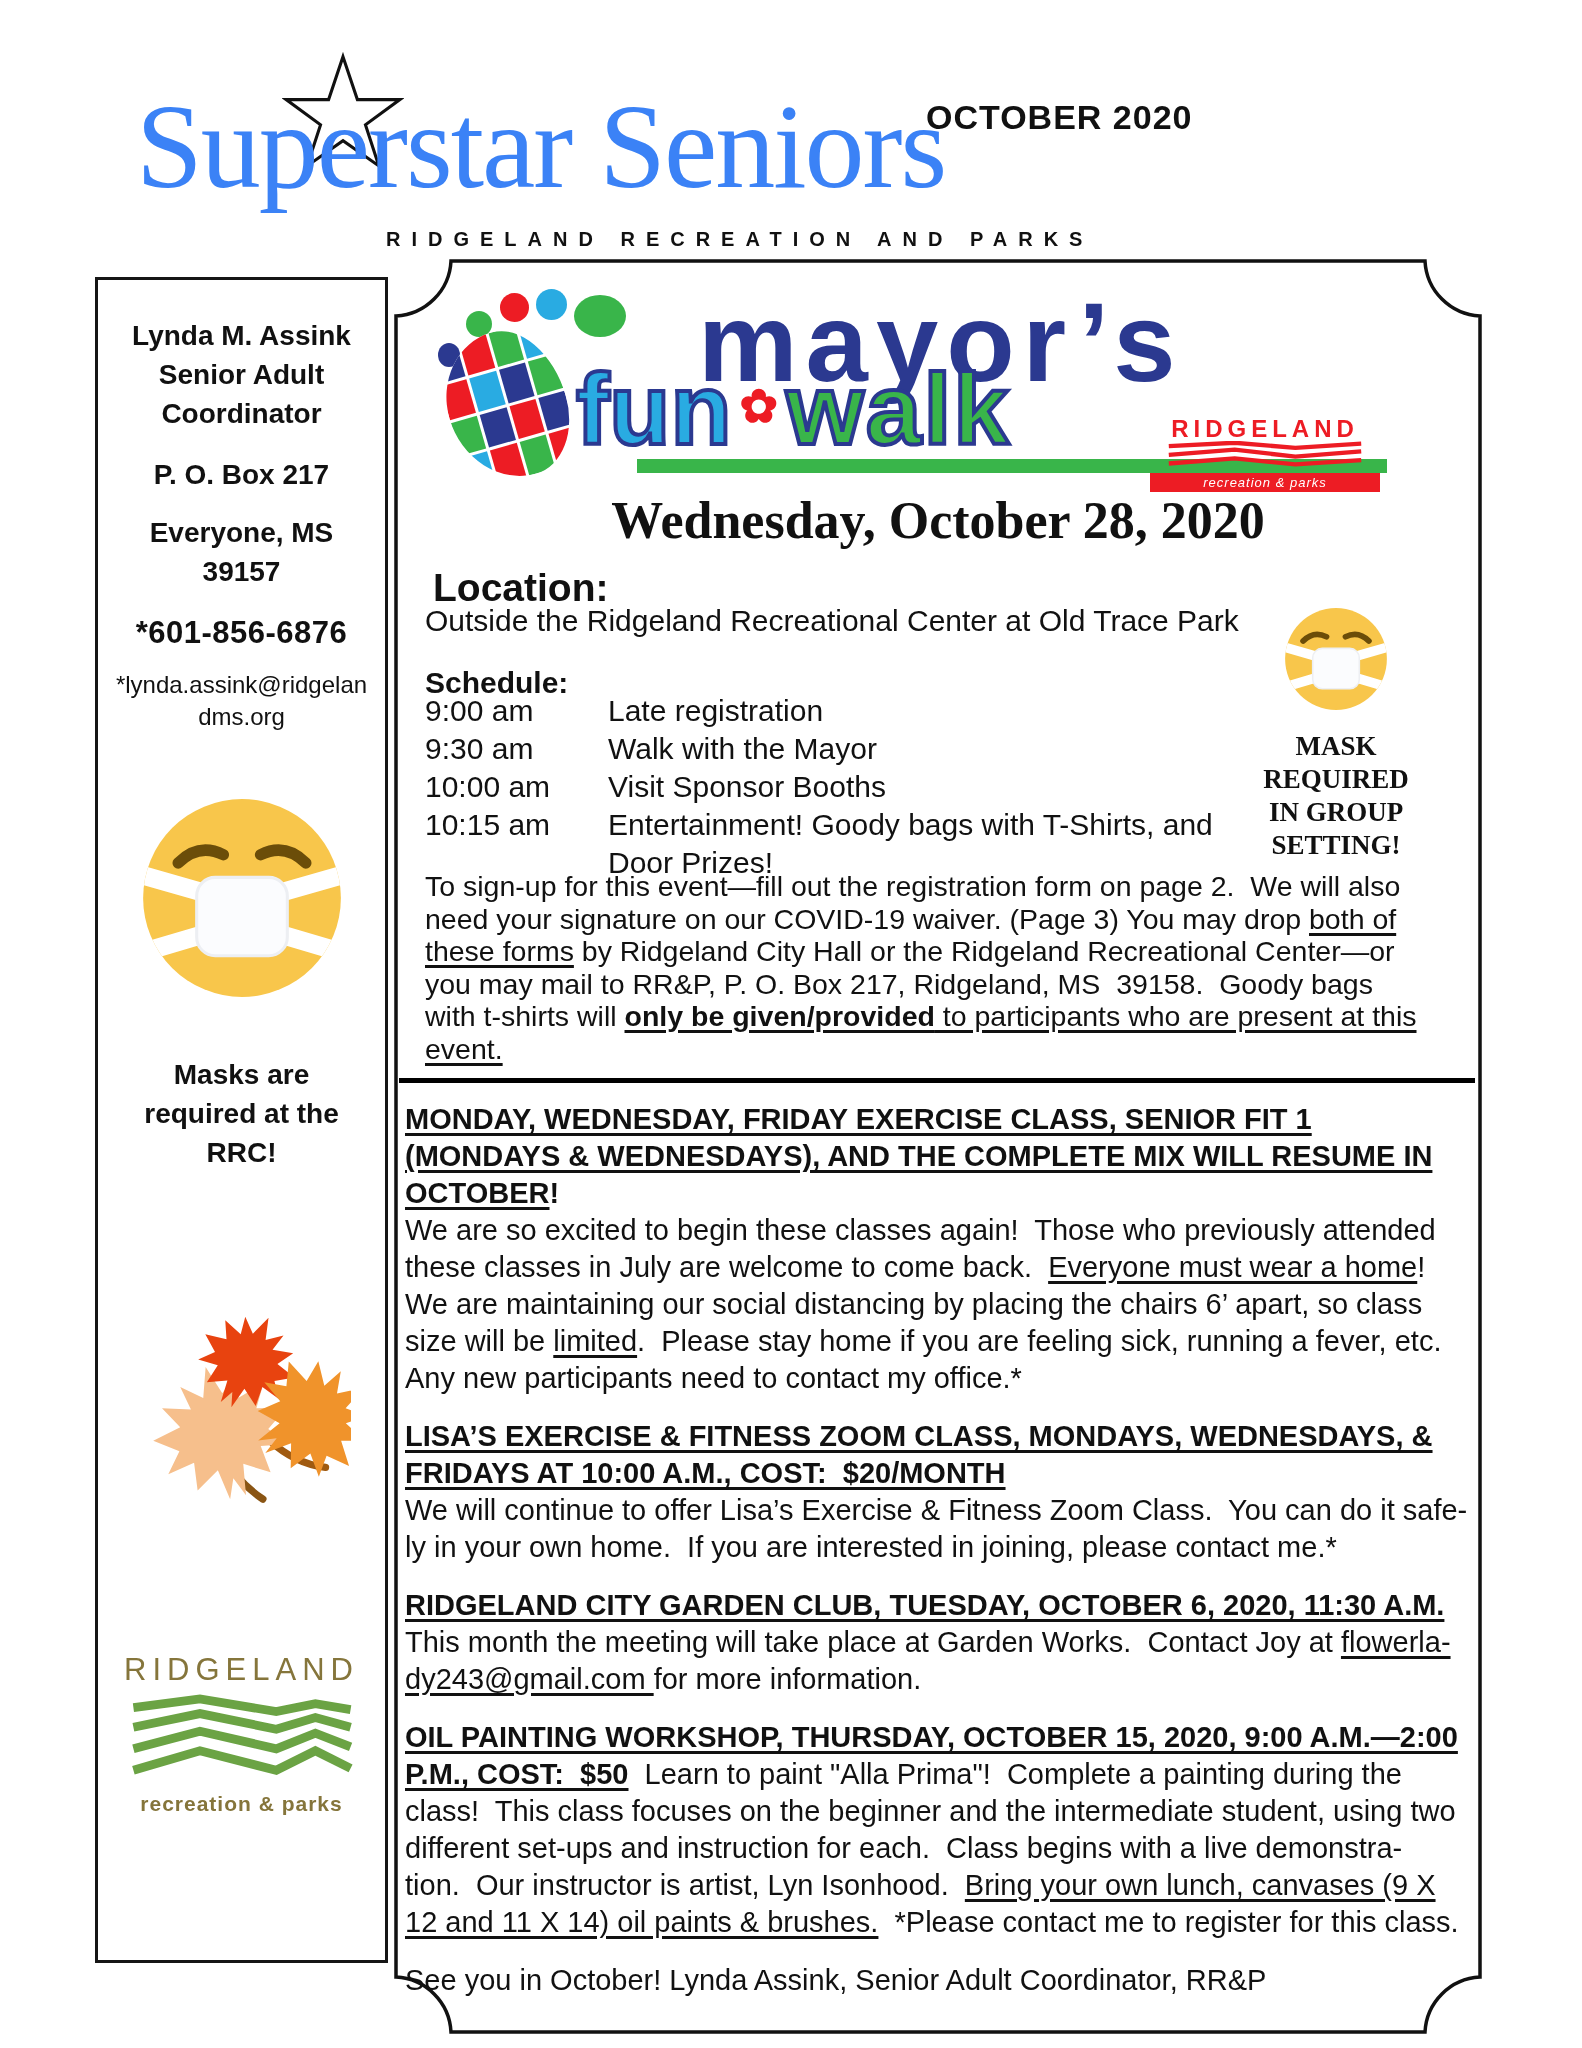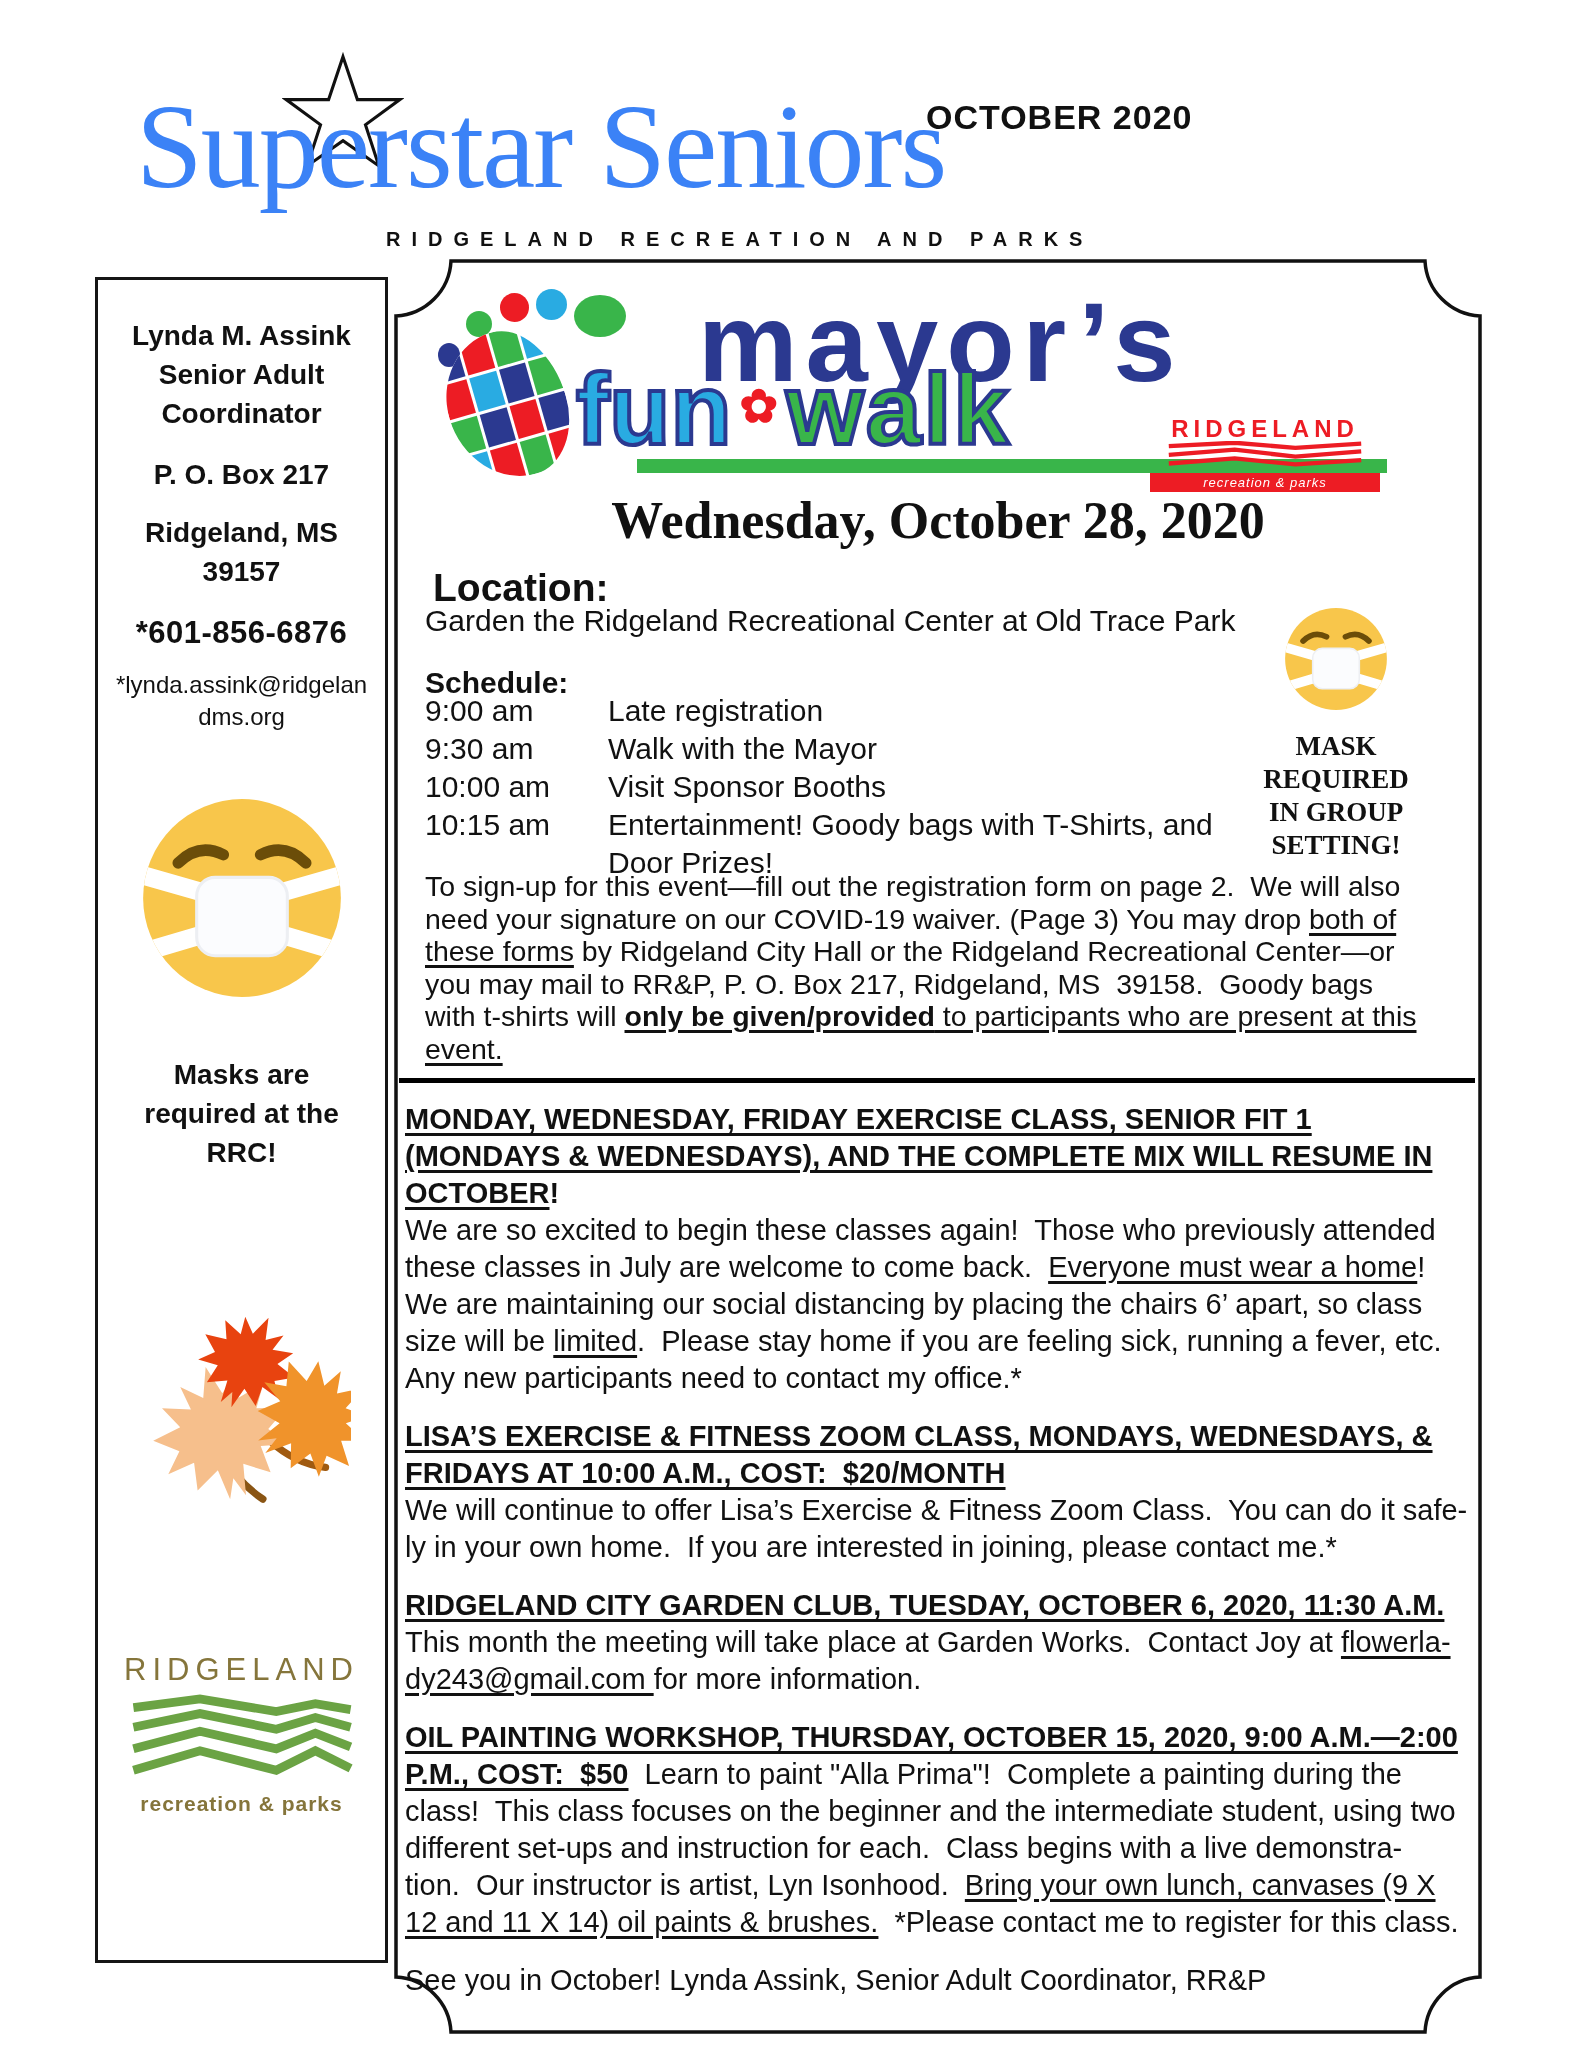--- a/index.html
+++ b/index.html
@@ -90,21 +90,21 @@
     <polygon points="50,3 61.8,38.2 96.6,38.2 68.4,58.8 79.4,92.6 50,71.9 20.6,92.6 31.6,58.8 3.4,38.2 38.2,38.2" fill="#fff" stroke="#111" stroke-width="2.5"></polygon>
   </svg>
   <div class="masthead-title">Superstar Seniors</div>
   <div class="masthead-sub">RIDGELAND RECREATION AND PARKS</div>
 
   <div class="sidebar">
     <div class="sb-contact">Lynda M. Assink
 Senior Adult
 Coordinator</div>
     <div class="sb-pobox">P. O. Box 217</div>
-    <div class="sb-city">Ridgeland, MS</div>
+    <div class="sb-city">Everyone, MS</div>
     <div class="sb-zip">39157</div>
     <div class="sb-phone">*601-856-6876</div>
     <div class="sb-email">
       <div>*lynda.assink@ridgelan</div>
       <div>dms.org</div>
     </div>
 
     <div class="sb-emoji">
       <svg width="206" height="206" viewBox="0 0 100 100">
         <defs>
@@ -198,21 +198,21 @@
             <path d="M4 26 L80 20 L150 27 L226 22"></path>
           </g>
         </svg>
         <div class="fw-brand-bar">recreation &amp; parks</div>
       </div>
     </div>
 
     <div class="event-title">Wednesday, October 28, 2020</div>
 
     <div class="loc-label">Location:</div>
-    <div class="loc-value">Garden the Ridgeland Recreational Center at Old Trace Park</div>
+    <div class="loc-value">Outside the Ridgeland Recreational Center at Old Trace Park</div>
 
     <div class="sched-label">Schedule:</div>
     <div class="sched">
       <div class="sched-row">
         <span class="sched-time">9:00 am</span>
         <span class="sched-act">Late registration</span>
       </div>
       <div class="sched-row">
         <span class="sched-time">9:30 am</span>
         <span class="sched-act">Walk with the Mayor</span>

